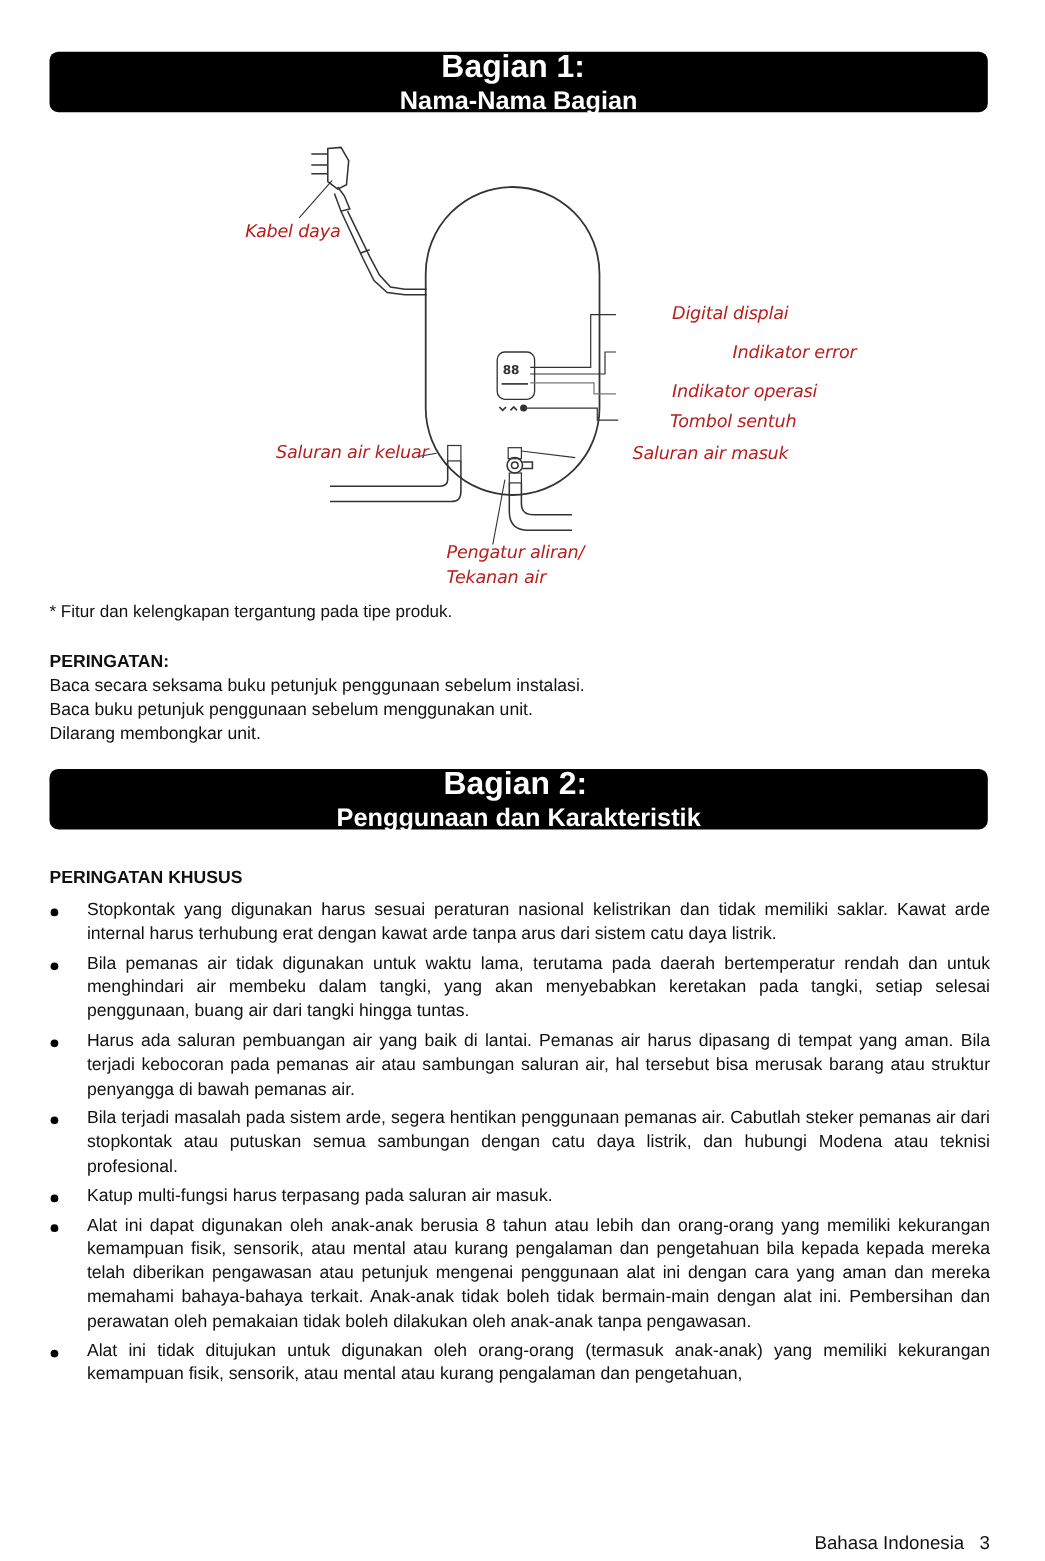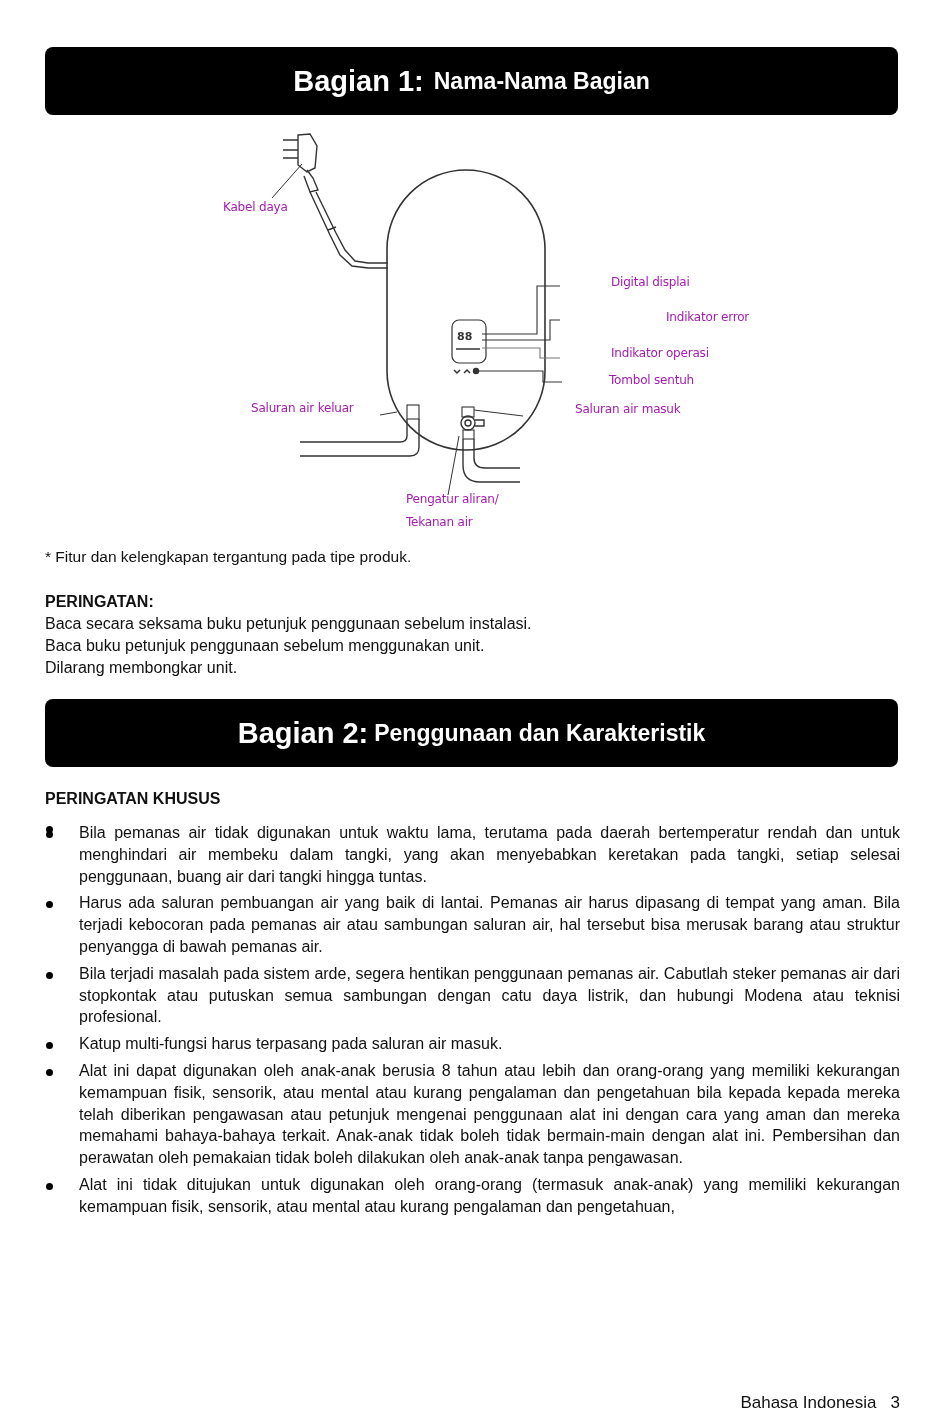--- a/index.html
+++ b/index.html
@@ -1,36 +1,37 @@
 <!DOCTYPE html>
 <html><head>
 <meta charset="utf-8">
 <style>
   html, body { margin: 0; padding: 0; background: #ffffff; }
   body {
     width: 950px; height: 1419px; position: relative; overflow: hidden;
     font-family: "Liberation Sans", sans-serif; color: #111;
   }
   .banner {
-    position: absolute; left: 45px; width: 853px; height: 68px;
+    position: absolute; left: 45px; width: 853px; height: 55px;
     background: #000; border-radius: 8px; color: #fff;
     display: flex; align-items: center; justify-content: center;
     font-weight: bold;
+    flex-direction: column;
   }
   .banner .big { font-size: 29px; margin-right: 10px; }
   .banner .small { font-size: 23px; }
   #banner1 { top: 47px; }
   #banner2 { top: 699px; }
   #banner2 .big { margin-right: 6px; }
 
   .diagram { position: absolute; left: 190px; top: 120px; width: 580px; height: 420px; }
   .diagram svg { width: 580px; height: 420px; }
   .dlabel {
-    position: absolute; font-family: "DejaVu Sans", sans-serif; font-size: 12px;
-    color: #a21caf; white-space: nowrap; letter-spacing: -0.2px;
+    position: absolute; font-family: "DejaVu Sans", sans-serif; font-size: 16px;
+    color: #b91c1c; white-space: nowrap; letter-spacing: -0.2px; font-style: italic;
   }
 
   .note { position: absolute; left: 45px; top: 548px; font-size: 15.5px; }
   .warn { position: absolute; left: 45px; top: 591px; font-size: 16px; line-height: 22px; }
   .warn .head { font-weight: bold; }
 
   .special-head { position: absolute; left: 45px; top: 790px; font-size: 16px; font-weight: bold; }
   .list { position: absolute; left: 45px; top: 817px; width: 855px; margin: 0; padding: 0; list-style: none; }
   .list li {
     position: relative; padding-left: 34px; font-size: 16px; line-height: 21.8px;
@@ -116,21 +117,21 @@
 </div>
 
 <div class="banner" id="banner2">
   <span class="big">Bagian 2:</span>
   <span class="small">Penggunaan dan Karakteristik</span>
 </div>
 
 <div class="special-head">PERINGATAN KHUSUS</div>
 
 <ul class="list">
-  <li><span class="bullet"></span></li>
+  <li><span class="bullet"></span><span>Stopkontak yang digunakan harus sesuai peraturan nasional kelistrikan dan tidak memiliki saklar. Kawat arde internal harus terhubung erat dengan kawat arde tanpa arus dari sistem catu daya listrik.</span></li>
   <li><span class="bullet"></span><span>Bila pemanas air tidak digunakan untuk waktu lama, terutama pada daerah bertemperatur rendah dan untuk menghindari air membeku dalam tangki, yang akan menyebabkan keretakan pada tangki, setiap selesai penggunaan, buang air dari tangki hingga tuntas.</span></li>
   <li><span class="bullet"></span><span>Harus ada saluran pembuangan air yang baik di lantai. Pemanas air harus dipasang di tempat yang aman. Bila terjadi kebocoran pada pemanas air atau sambungan saluran air, hal tersebut bisa merusak barang atau struktur penyangga di bawah pemanas air.</span></li>
   <li><span class="bullet"></span><span>Bila terjadi masalah pada sistem arde, segera hentikan penggunaan pemanas air. Cabutlah steker pemanas air dari stopkontak atau putuskan semua sambungan dengan catu daya listrik, dan hubungi Modena atau teknisi profesional.</span></li>
   <li><span class="bullet"></span><span>Katup multi-fungsi harus terpasang pada saluran air masuk.</span></li>
   <li><span class="bullet"></span><span>Alat ini dapat digunakan oleh anak-anak berusia 8 tahun atau lebih dan orang-orang yang memiliki kekurangan kemampuan fisik, sensorik, atau mental atau kurang pengalaman dan pengetahuan bila kepada kepada mereka telah diberikan pengawasan atau petunjuk mengenai penggunaan alat ini dengan cara yang aman dan mereka memahami bahaya-bahaya terkait. Anak-anak tidak boleh tidak bermain-main dengan alat ini. Pembersihan dan perawatan oleh pemakaian tidak boleh dilakukan oleh anak-anak tanpa pengawasan.</span></li>
   <li><span class="bullet"></span><span>Alat ini tidak ditujukan untuk digunakan oleh orang-orang (termasuk anak-anak) yang memiliki kekurangan kemampuan fisik, sensorik, atau mental atau kurang pengalaman dan pengetahuan,</span></li>
 </ul>
 
 <div class="footer">
   <span>Bahasa Indonesia</span><span class="num">3</span>

